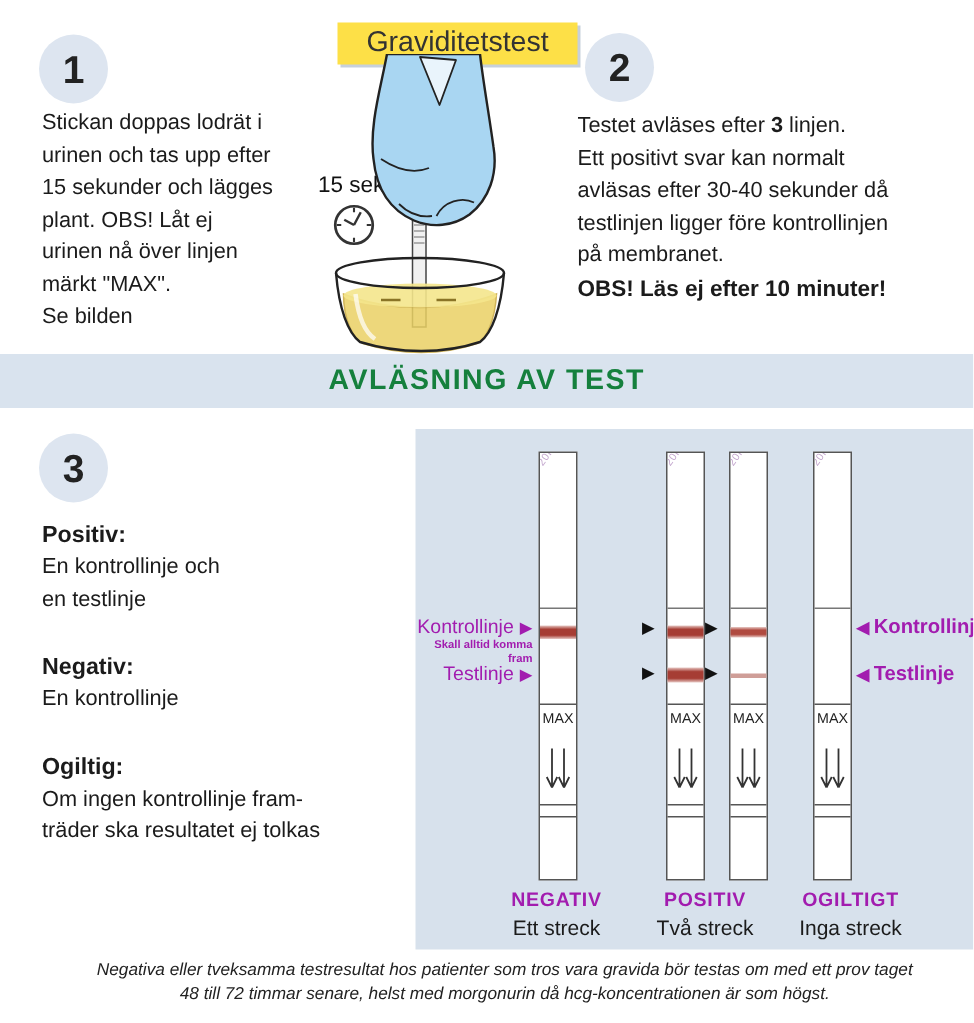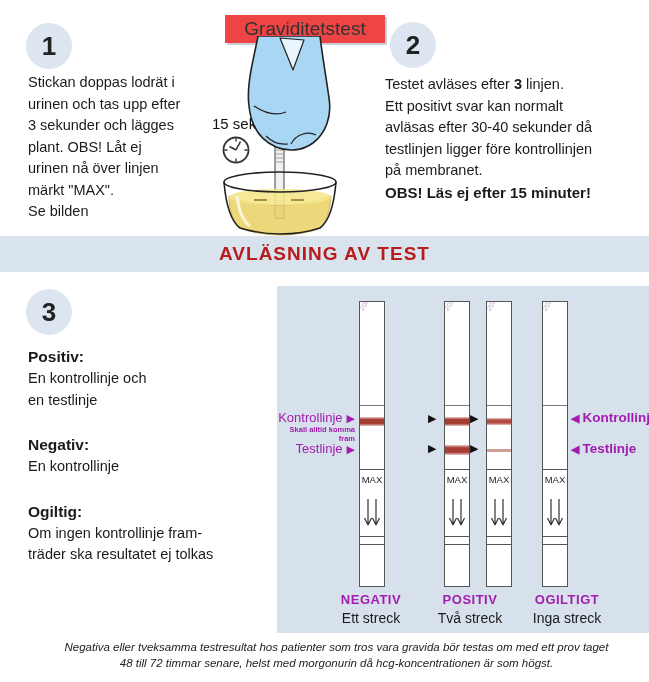--- a/index.html
+++ b/index.html
@@ -9,40 +9,40 @@
   
   .circle{position:absolute;width:46px;height:46px;border-radius:50%;background:#dde5f0;
           display:flex;align-items:center;justify-content:center;
           font-size:26px;font-weight:bold;color:#222;}
   .circle.c1{left:26px;top:23px;}
   .circle.c2{left:390px;top:22px;}
   .circle.c3{left:26px;top:289px;}
 
   
   .title-box{position:absolute;left:225px;top:15px;width:160px;height:28px;
-             background:#ef4444;box-shadow:2px 2px 0 rgba(130,150,175,.45);
+             background:#fde047;box-shadow:2px 2px 0 rgba(130,150,175,.45);
              display:flex;align-items:center;justify-content:center;
              font-size:19px;color:#333;}
 
   
   .txt{font-size:14.5px;line-height:21.5px;white-space:pre-line;}
   .step1-text{position:absolute;left:28px;top:72px;width:195px;}
   .step2-text{position:absolute;left:385px;top:74px;width:258px;font-size:14.5px;line-height:21.5px;}
   .step2-text .blk{white-space:pre-line;}
   .step2-text .bold{font-weight:bold;}
   .obs-line{font-weight:bold;font-size:15px;}
 
   .timer-label{position:absolute;left:212px;top:115px;font-size:15px;color:#111;}
   .clock{position:absolute;left:220px;top:134px;}
   .illus{position:absolute;left:196px;top:36px;}
 
   
   .band{position:absolute;left:0;top:236px;width:649px;height:36px;background:#d9e3ee;
         display:flex;align-items:center;justify-content:center;
-        font-size:19px;font-weight:bold;letter-spacing:1px;color:#b91c1c;}
+        font-size:19px;font-weight:bold;letter-spacing:1px;color:#15803d;}
 
   
   .step3{position:absolute;left:28px;top:346px;width:245px;}
   .def{margin-bottom:23px;}
   .def .term{font-weight:bold;font-size:15.5px;line-height:22px;}
   .def .desc{font-size:14.5px;line-height:21.5px;white-space:pre-line;}
 
   
   .panel{position:absolute;left:277px;top:286px;width:372px;height:347px;background:#d7e1ec;}
 
@@ -86,21 +86,21 @@
             font-style:italic;font-size:11.5px;line-height:16px;white-space:pre-line;color:#222;padding-left:12px;}
 </style>
 </head>
 <body>
 
 <div class="page">
 
   <div class="circle c1">1</div>
   <div class="txt step1-text">Stickan doppas lodrät i
 urinen och tas upp efter
-3 sekunder och lägges
+15 sekunder och lägges
 plant. OBS! Låt ej
 urinen nå över linjen
 märkt "MAX".
 Se bilden</div>
 
   <div class="title-box">Graviditetstest</div>
 
   <div class="timer-label">15 sek</div>
   <svg class="clock" width="32" height="32" viewBox="0 0 32 32">
     <circle cx="16" cy="16" r="12.5" fill="#fff" stroke="#333" stroke-width="1.8"></circle>
@@ -130,21 +130,21 @@
     </g>
   </svg>
 
   <div class="circle c2">2</div>
   <div class="step2-text">
     <span>Testet avläses efter </span><span class="bold">3</span><span> linjen.</span>
     <div class="blk">Ett positivt svar kan normalt
 avläsas efter 30-40 sekunder då
 testlinjen ligger före kontrollinjen
 på membranet.</div>
-    <div class="obs-line">OBS! Läs ej efter 15 minuter!</div>
+    <div class="obs-line">OBS! Läs ej efter 10 minuter!</div>
   </div>
 
   <div class="band">AVLÄSNING AV TEST</div>
 
   <div class="circle c3">3</div>
   <div class="step3">
     <div class="def">
       <div class="term">Positiv:</div>
       <div class="desc">En kontrollinje och
 en testlinje</div>

